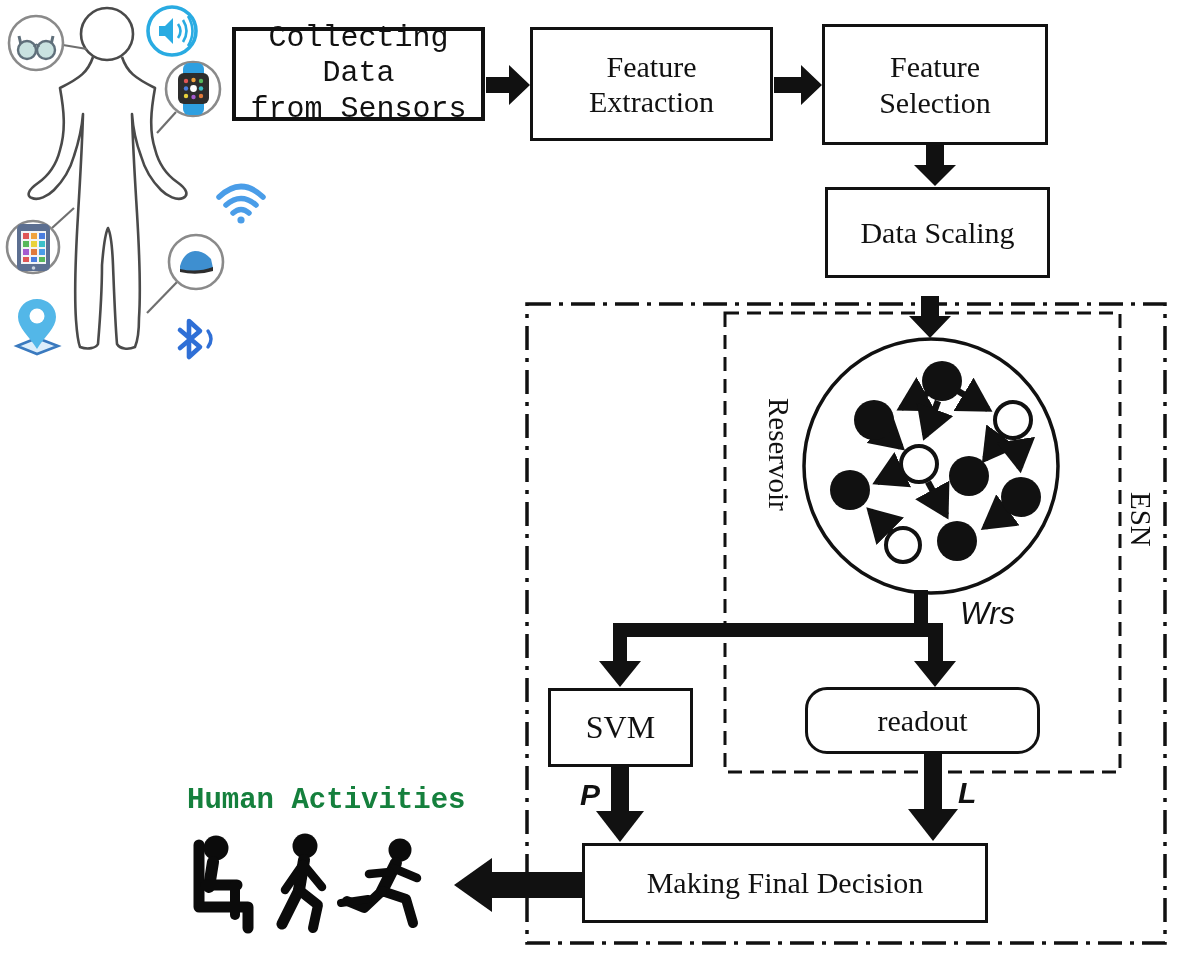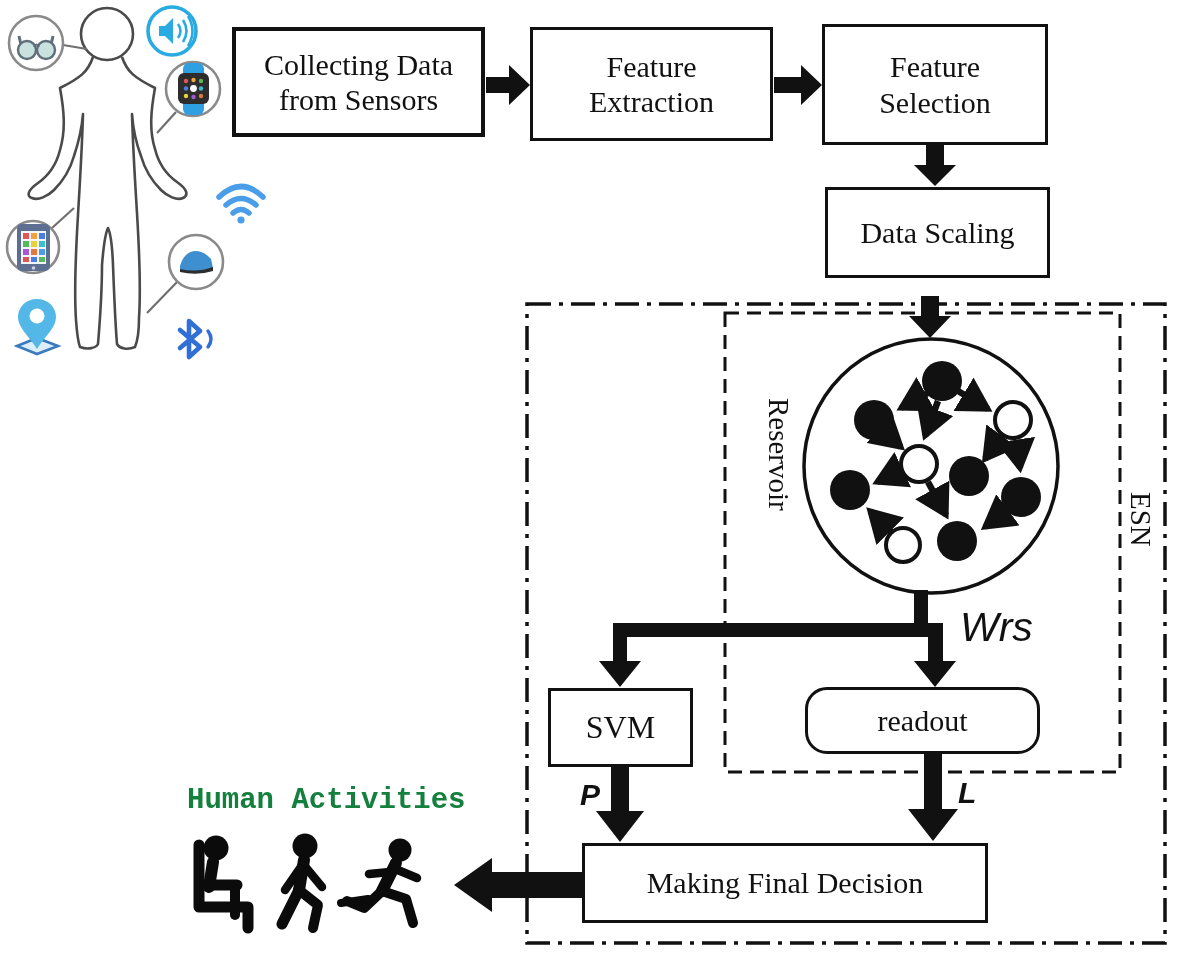--- a/index.html
+++ b/index.html
@@ -208,21 +208,21 @@
         <path d="M396,863 L382,891" stroke-width="12"></path>
         <path d="M393,868 L417,878" stroke-width="8.5"></path>
         <path d="M390,872 L369,874" stroke-width="8.5"></path>
         <path d="M382,891 L406,899 L413,923" stroke-width="10"></path>
         <path d="M382,891 L364,908 L347,901" stroke-width="10"></path>
         <path d="M341,903 L368,899" stroke-width="8"></path>
       </g>
     </g>
   </svg>
 
-  <div class="box" style="left:232px;top:27px;width:253px;height:110px;border-width:4px;">
+  <div class="box" style="left:232px;top:27px;width:253px;height:94px;border-width:4px;font-family:Liberation Mono, monospace;">
     <span>Collecting Data</span>
     <span>from Sensors</span>
   </div>
 
   <div class="box" style="left:530px;top:27px;width:243px;height:114px;">
     <span>Feature</span>
     <span>Extraction</span>
   </div>
 
   <div class="box" style="left:822px;top:24px;width:226px;height:121px;">
@@ -244,21 +244,21 @@
 
   <div class="box" style="left:582px;top:843px;width:406px;height:80px;">
     <span>Making Final Decision</span>
   </div>
 
 
   <div class="vlabel" style="left:1124px;top:492px;font-size:29px;">ESN</div>
 
   <div class="vlabel" style="left:762px;top:398px;font-size:29px;">Reservoir</div>
 
-  <div class="ilabel" style="left:960px;top:596px;font-size:41px;margin-top:8px;">Wrs</div>
+  <div class="ilabel" style="left:960px;top:596px;font-size:31px;">Wrs</div>
 
   <div class="ilabel" style="left:580px;top:778px;font-size:30px;font-weight:bold;">P</div>
 
   <div class="ilabel" style="left:958px;top:776px;font-size:30px;font-weight:bold;">L</div>
 
   <div class="halabel" style="left:187px;top:784px;font-size:29px;">Human Activities</div>
 
 </div>
 
 </body></html>

